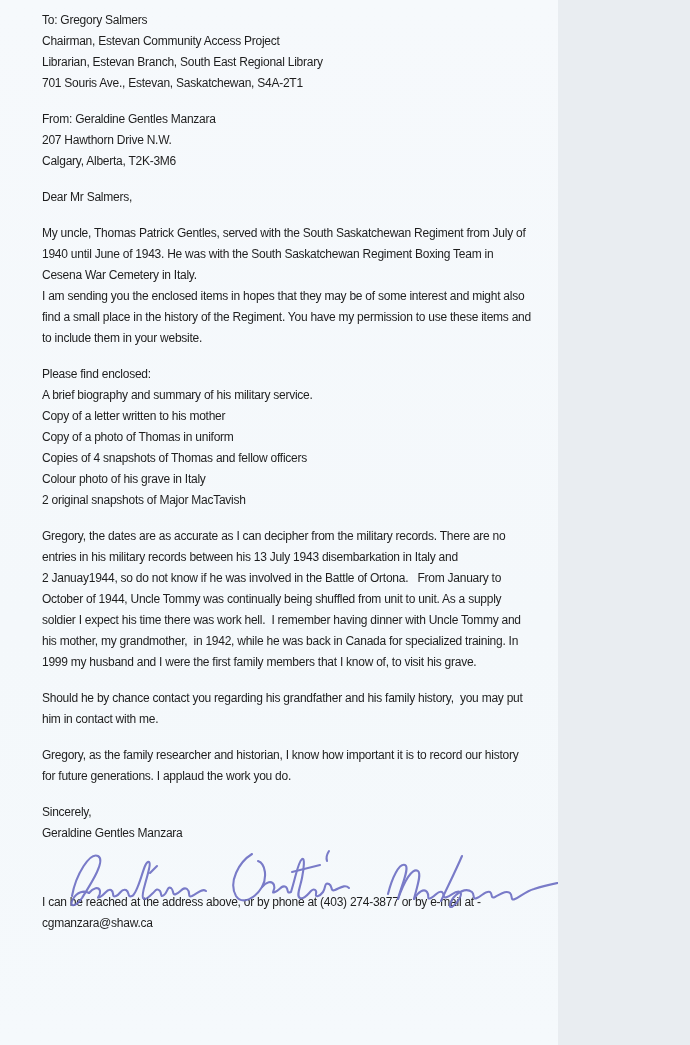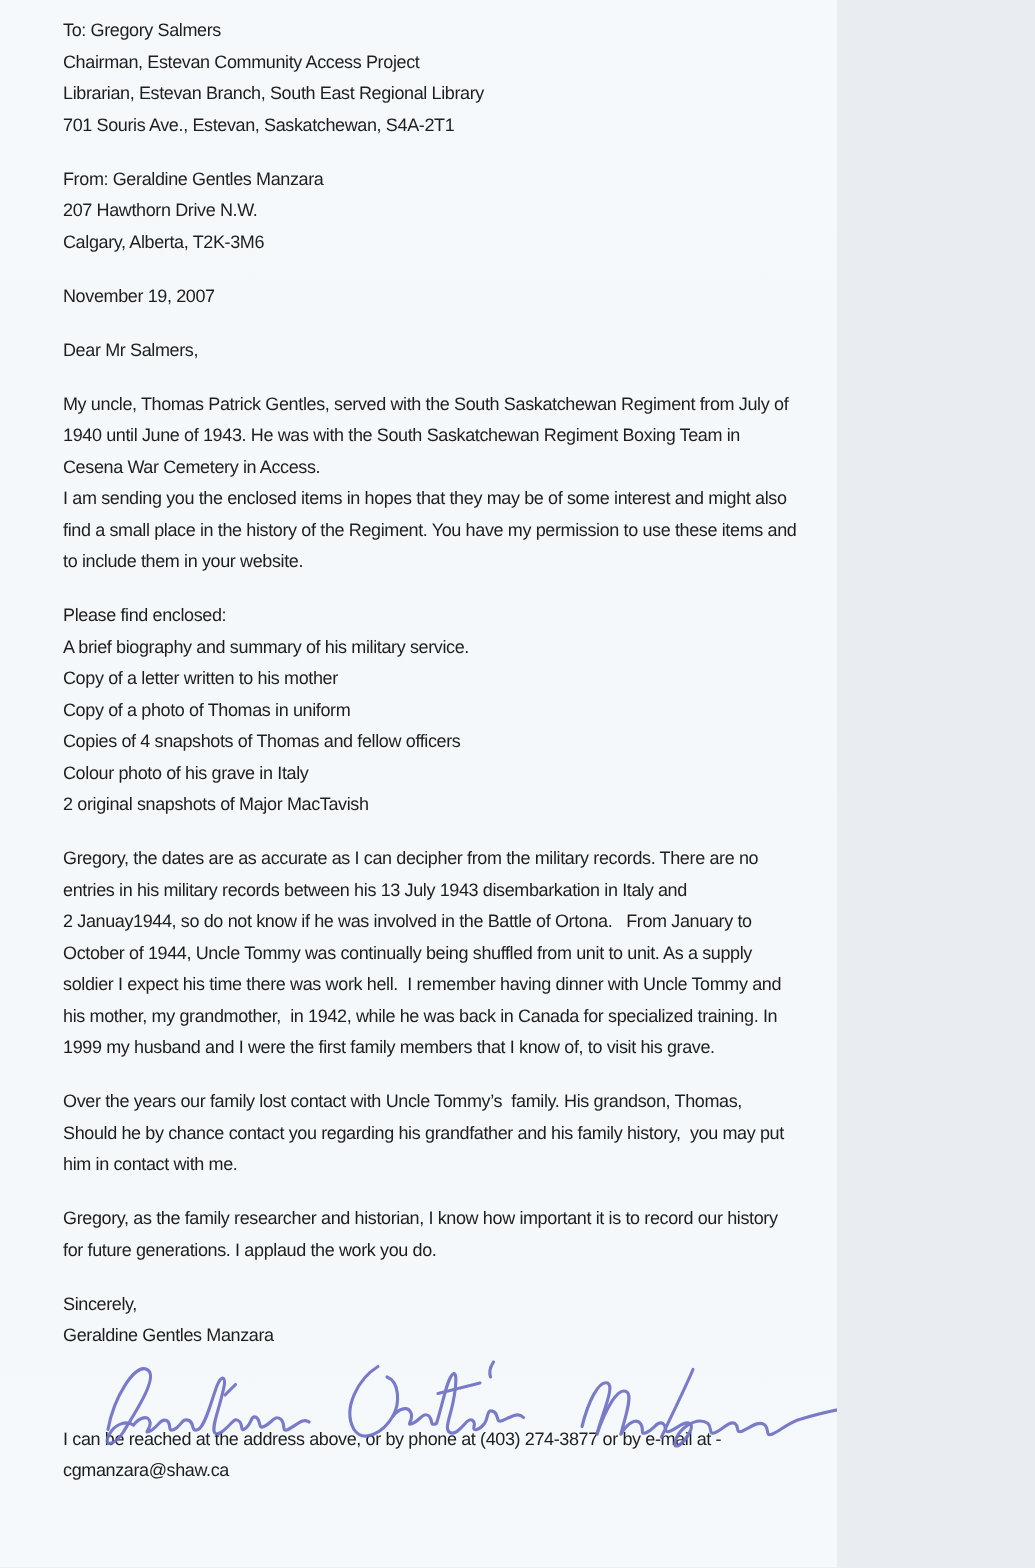--- a/index.html
+++ b/index.html
@@ -39,32 +39,29 @@
     <div class="line">Librarian, Estevan Branch, South East Regional Library</div>
     <div class="line">701 Souris Ave., Estevan, Saskatchewan, S4A-2T1</div>
   </div>
 
   <div class="blk">
     <div class="line">From: Geraldine Gentles Manzara</div>
     <div class="line">207 Hawthorn Drive N.W.</div>
     <div class="line">Calgary, Alberta, T2K-3M6</div>
   </div>
 
-  <div class="blk">
-    <div class="line">November 19, 2007</div>
-  </div>
 
   <div class="blk">
     <div class="line">Dear Mr Salmers,</div>
   </div>
 
   <div class="blk">
     <div class="line">My uncle, Thomas Patrick Gentles, served with the South Saskatchewan Regiment from July of</div>
     <div class="line">1940 until June of 1943. He was with the South Saskatchewan Regiment Boxing Team in</div>
-    <div class="line">Cesena War Cemetery in Access.</div>
+    <div class="line">Cesena War Cemetery in Italy.</div>
     <div class="line">I am sending you the enclosed items in hopes that they may be of some interest and might also</div>
     <div class="line">find a small place in the history of the Regiment. You have my permission to use these items and</div>
     <div class="line">to include them in your website.</div>
   </div>
 
   <div class="blk">
     <div class="line">Please find enclosed:</div>
     <div class="line">A brief biography and summary of his military service.</div>
     <div class="line">Copy of a letter written to his mother</div>
     <div class="line">Copy of a photo of Thomas in uniform</div>
@@ -77,21 +74,20 @@
     <div class="line">Gregory, the dates are as accurate as I can decipher from the military records. There are no</div>
     <div class="line">entries in his military records between his 13 July 1943 disembarkation in Italy and</div>
     <div class="line">2 Januay1944, so do not know if he was involved in the Battle of Ortona.   From January to</div>
     <div class="line">October of 1944, Uncle Tommy was continually being shuffled from unit to unit. As a supply</div>
     <div class="line">soldier I expect his time there was work hell.  I remember having dinner with Uncle Tommy and</div>
     <div class="line">his mother, my grandmother,  in 1942, while he was back in Canada for specialized training. In</div>
     <div class="line">1999 my husband and I were the first family members that I know of, to visit his grave.</div>
   </div>
 
   <div class="blk">
-    <div class="line">Over the years our family lost contact with Uncle Tommy’s  family. His grandson, Thomas,</div>
     <div class="line">Should he by chance contact you regarding his grandfather and his family history,  you may put</div>
     <div class="line">him in contact with me.</div>
   </div>
 
   <div class="blk">
     <div class="line">Gregory, as the family researcher and historian, I know how important it is to record our history</div>
     <div class="line">for future generations. I applaud the work you do.</div>
   </div>
 
   <div class="blk" style="margin-bottom:16px;">

